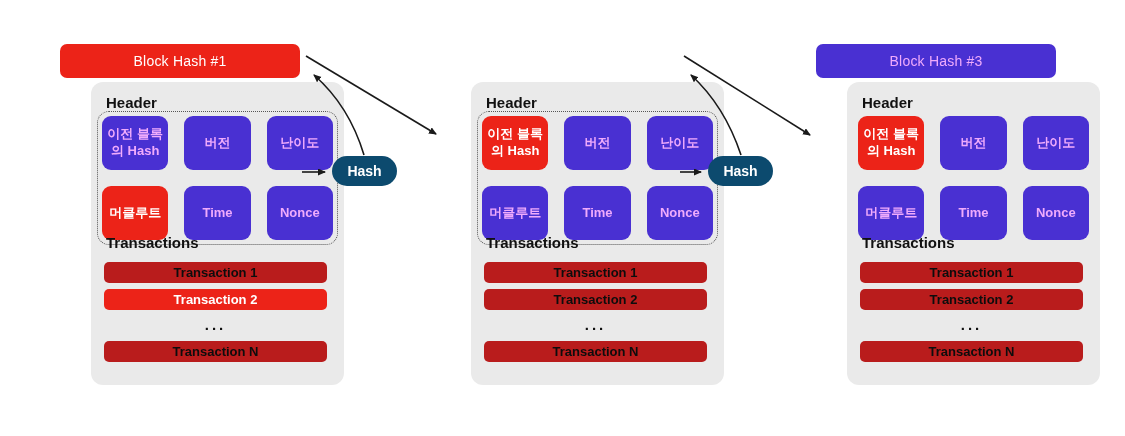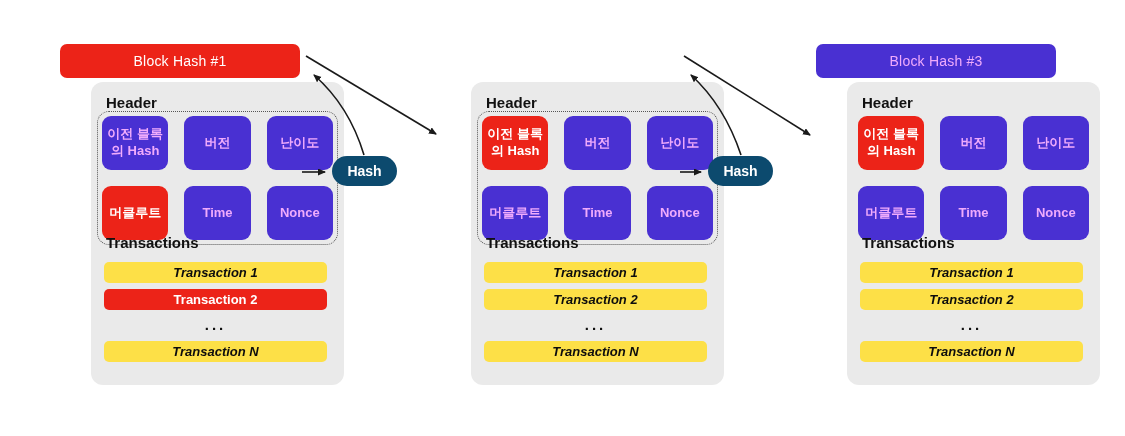--- a/index.html
+++ b/index.html
@@ -46,21 +46,21 @@
     display: flex; align-items: center; justify-content: center;
     font-weight: bold; font-size: 13px;
   }
   .tx.c-none {
     background: transparent; color: #111111; height: 16px; margin: 3px 0 9px 0;
     font-size: 15px; letter-spacing: 3px;
   }
 
   .c-red    { background: #EC2318; color: #ffffff; }
   .c-purple { background: #4930D2; color: #f0abfc; }
-  .c-blue   { background: #fde047; color: #0D0D0D; font-style: italic; }
+  .c-blue   { background: #b91c1c; color: #0D0D0D; }
 
   .hash-node {
     position: absolute; width: 65px; height: 30px; border-radius: 15px;
     background: #0c4a6e; color: #ffffff; font-weight: bold; font-size: 14px;
     display: flex; align-items: center; justify-content: center;
   }
   .hash-node-1 { left: 332px; top: 156px; }
   .hash-node-2 { left: 708px; top: 156px; }
 
   svg.arrows { position: absolute; left: 0; top: 0; pointer-events: none; }

